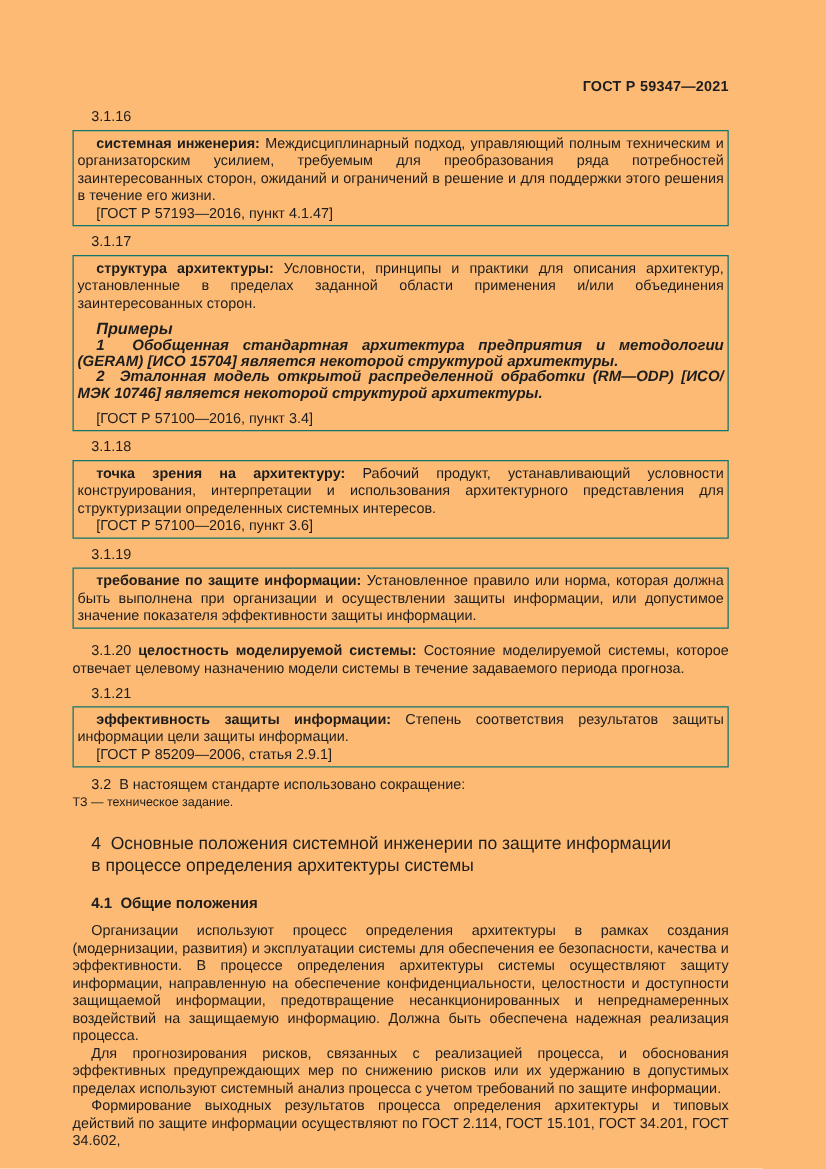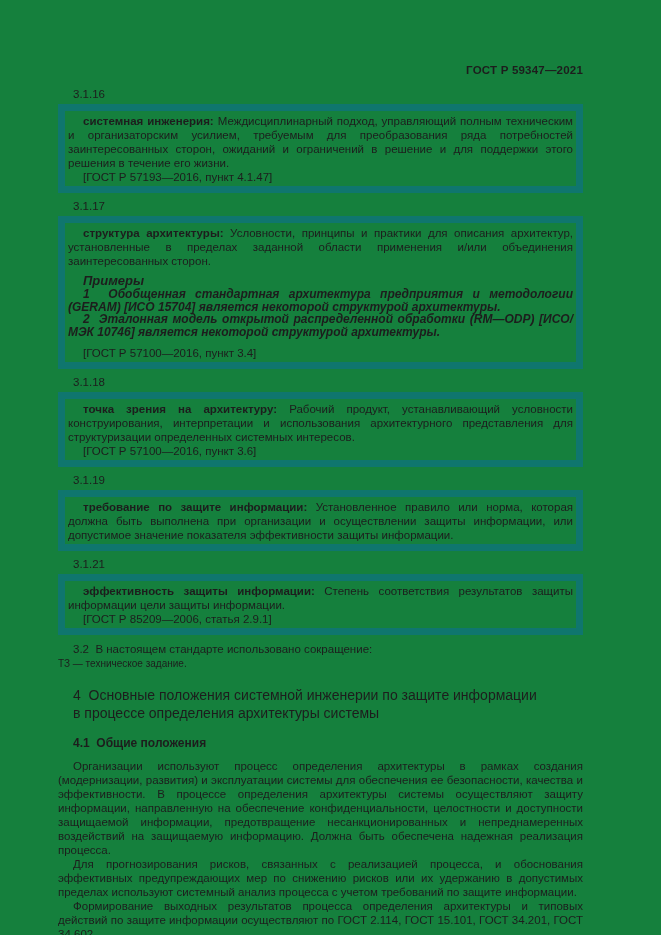--- a/index.html
+++ b/index.html
@@ -1,26 +1,26 @@
 <!DOCTYPE html>
 <html lang="ru"><head>
 <meta charset="utf-8">
 <style>
   html,body { margin:0; padding:0; background:#ffffff; }
   .page {
     width:661px; height:935px; box-sizing:border-box;
-    padding:64px 16px 0 58px; background:#15803d; color:#1d1d1d;
+    padding:64px 16px 0 58px; background:#fdba74; color:#1d1d1d;
     font-family:"Liberation Sans","DejaVu Sans",sans-serif;
     overflow:hidden; position:relative;
   }
   .content { width:525px; }
   p { margin:0; }
   .doc-header { font-size:11.5px; font-weight:700; text-align:right; margin:0 0 12px 0; letter-spacing:.2px; }
   .clause-num { font-size:11.5px; line-height:13px; padding-left:15px; margin:7px 0 3px 0; }
-  .defbox { border:7px solid #0f766e; padding:3px 3px 2px 3px; }
+  .defbox { border:1px solid #0f766e; padding:3px 3px 2px 3px; }
   .def-p  { font-size:11.5px; line-height:14px; text-align:justify; text-indent:15px; }
   .b { font-weight:700; }
   .src { font-size:11.5px; line-height:14px; text-indent:15px; }
   .src-gap { margin-top:7px; }
   .ex-label { font-size:13px; line-height:12.8px; font-weight:700; font-style:italic; text-indent:15px; margin-top:7px; }
   .ex-item  { font-size:12px; line-height:12.8px; font-weight:700; font-style:italic; text-indent:15px; text-align:justify; }
   .para { font-size:11.5px; line-height:14px; text-align:justify; text-indent:15px; }
   .p320 { margin-top:11px; }
   .t32  { text-align:left; margin-top:7px; }
   .abbr { font-size:10px; line-height:14px; margin-top:1px; }
@@ -66,20 +66,25 @@
     </div>
 
     <div class="clause-num">3.1.19</div>
     <div class="defbox">
       <p class="def-p">
         <span class="b">требование по защите информации:</span>
         <span>Установленное правило или норма, которая должна быть выполнена при организации и осуществлении защиты информации, или допустимое значение показателя эффективности защиты информации.</span>
       </p>
     </div>
 
+    <p class="para p320">
+      <span>3.1.20</span>
+      <span class="b">целостность моделируемой системы:</span>
+      <span>Состояние моделируемой системы, которое отвечает целевому назначению модели системы в течение задаваемого периода прогноза.</span>
+    </p>
 
     <div class="clause-num">3.1.21</div>
     <div class="defbox">
       <p class="def-p">
         <span class="b">эффективность защиты информации:</span>
         <span>Степень соответствия результатов защиты информации цели защиты информации.</span>
       </p>
       <p class="src">[ГОСТ Р 85209—2006, статья 2.9.1]</p>
     </div>
 

